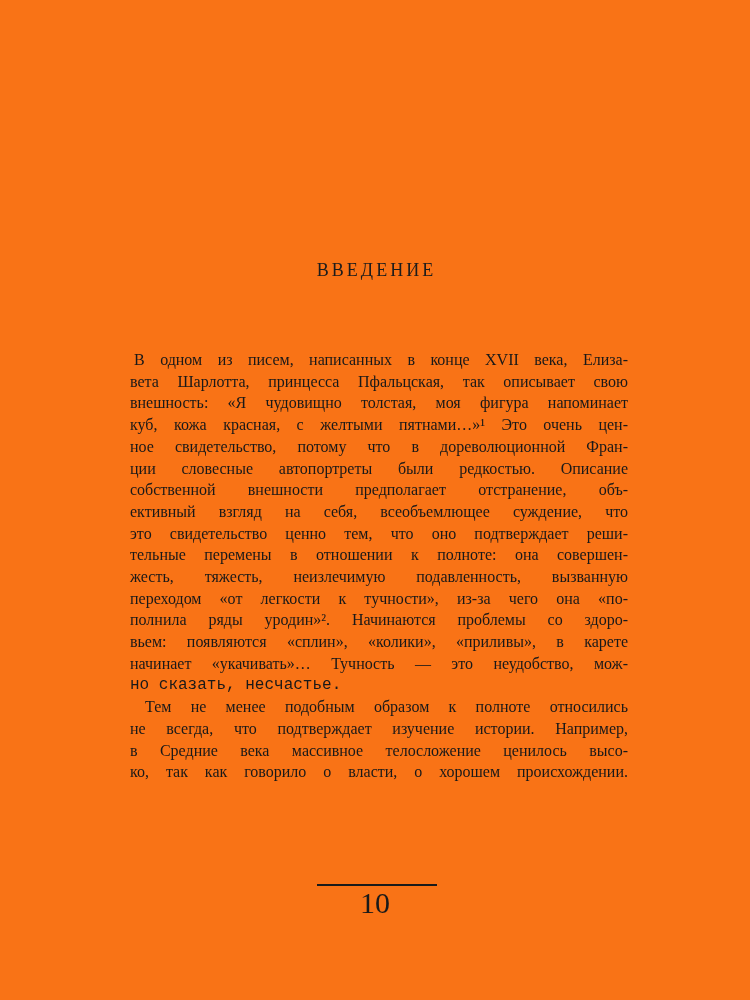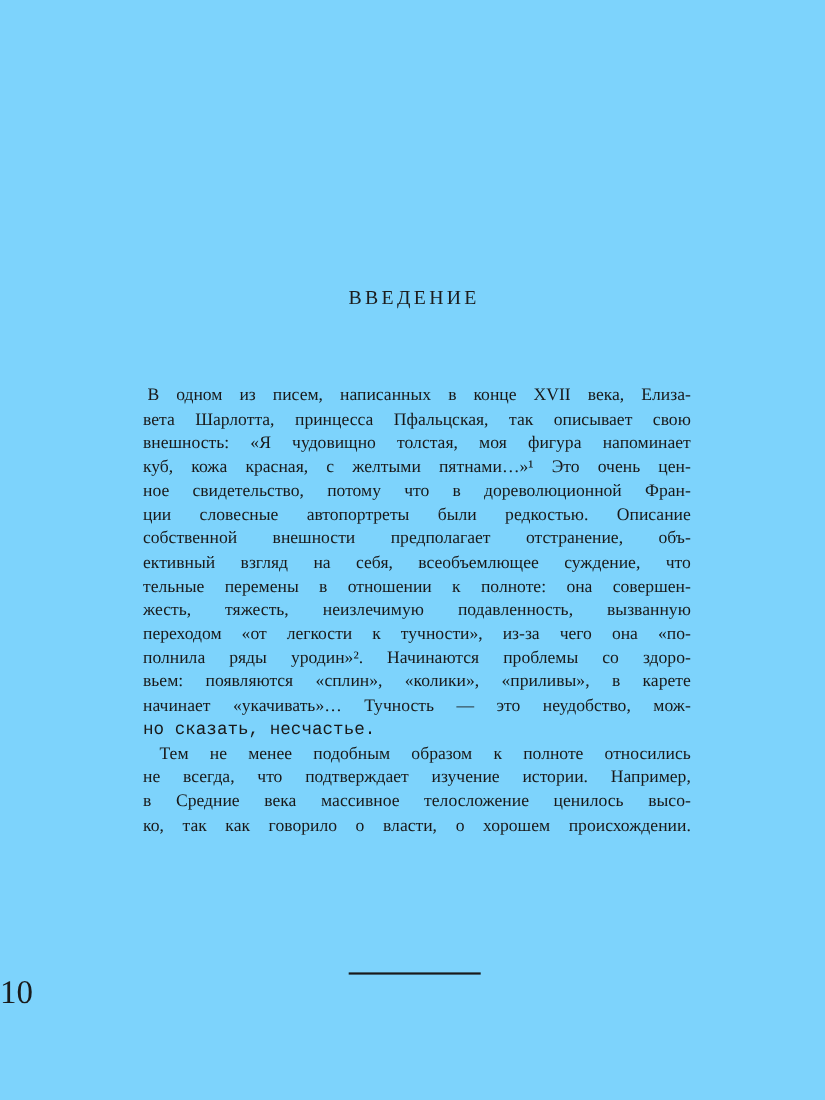--- a/index.html
+++ b/index.html
@@ -4,21 +4,21 @@
 <style>
   html, body {
     margin: 0;
     padding: 0;
     background: #ffffff;
   }
   .sheet {
     position: relative;
     width: 750px;
     height: 1000px;
-    background: #7dd3fc;
+    background: #f97316;
     font-family: "Liberation Serif", "DejaVu Serif", serif;
     color: #1b1b1b;
     overflow: hidden;
   }
   .chapter-title {
     position: absolute;
     top: 260px;
     left: 0;
     right: 0;
     text-align: center;
@@ -53,20 +53,21 @@
     left: 317px;
     width: 120px;
     height: 2px;
     background: #1a1a1a;
   }
   .page-number {
     position: absolute;
     top: 886px;
     left: 0;
     right: 0;
+    text-align: center;
     font-size: 30px;
     line-height: 1.1;
     color: #1a1a1a;
   }
 </style>
 </head>
 <body>
 
 <div class="sheet">
 
@@ -76,20 +77,21 @@
 
     <div>
       <div class="line indent-sm">В одном из писем, написанных в конце XVII века, Елиза-</div>
       <div class="line">вета Шарлотта, принцесса Пфальцская, так описывает свою</div>
       <div class="line">внешность: «Я чудовищно толстая, моя фигура напоминает</div>
       <div class="line">куб, кожа красная, с желтыми пятнами…»¹ Это очень цен-</div>
       <div class="line">ное свидетельство, потому что в дореволюционной Фран-</div>
       <div class="line">ции словесные автопортреты были редкостью. Описание</div>
       <div class="line">собственной внешности предполагает отстранение, объ-</div>
       <div class="line">ективный взгляд на себя, всеобъемлющее суждение, что</div>
+      <div class="line">это свидетельство ценно тем, что оно подтверждает реши-</div>
       <div class="line">тельные перемены в отношении к полноте: она совершен-</div>
       <div class="line">жесть, тяжесть, неизлечимую подавленность, вызванную</div>
       <div class="line">переходом «от легкости к тучности», из-за чего она «по-</div>
       <div class="line">полнила ряды уродин»². Начинаются проблемы со здоро-</div>
       <div class="line">вьем: появляются «сплин», «колики», «приливы», в карете</div>
       <div class="line">начинает «укачивать»… Тучность — это неудобство, мож-</div>
       <div class="line short-last">но сказать, несчастье.</div>
     </div>
 
     <div>

